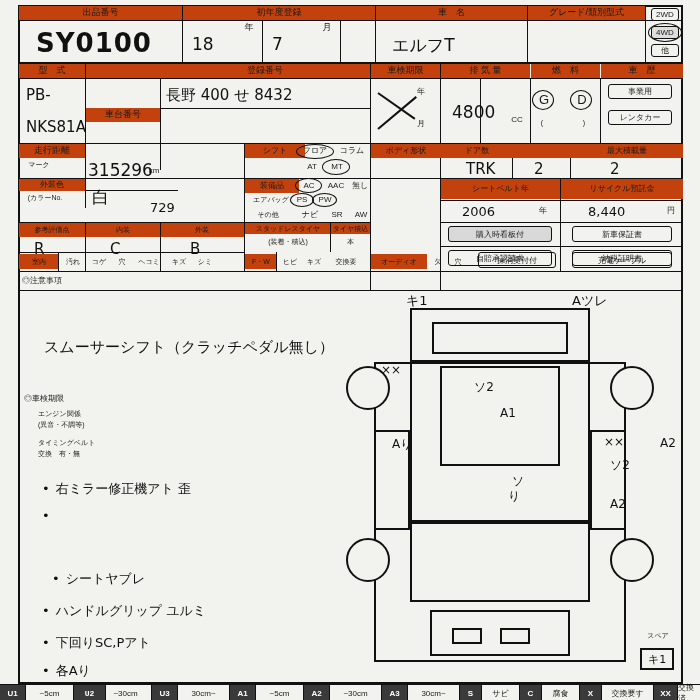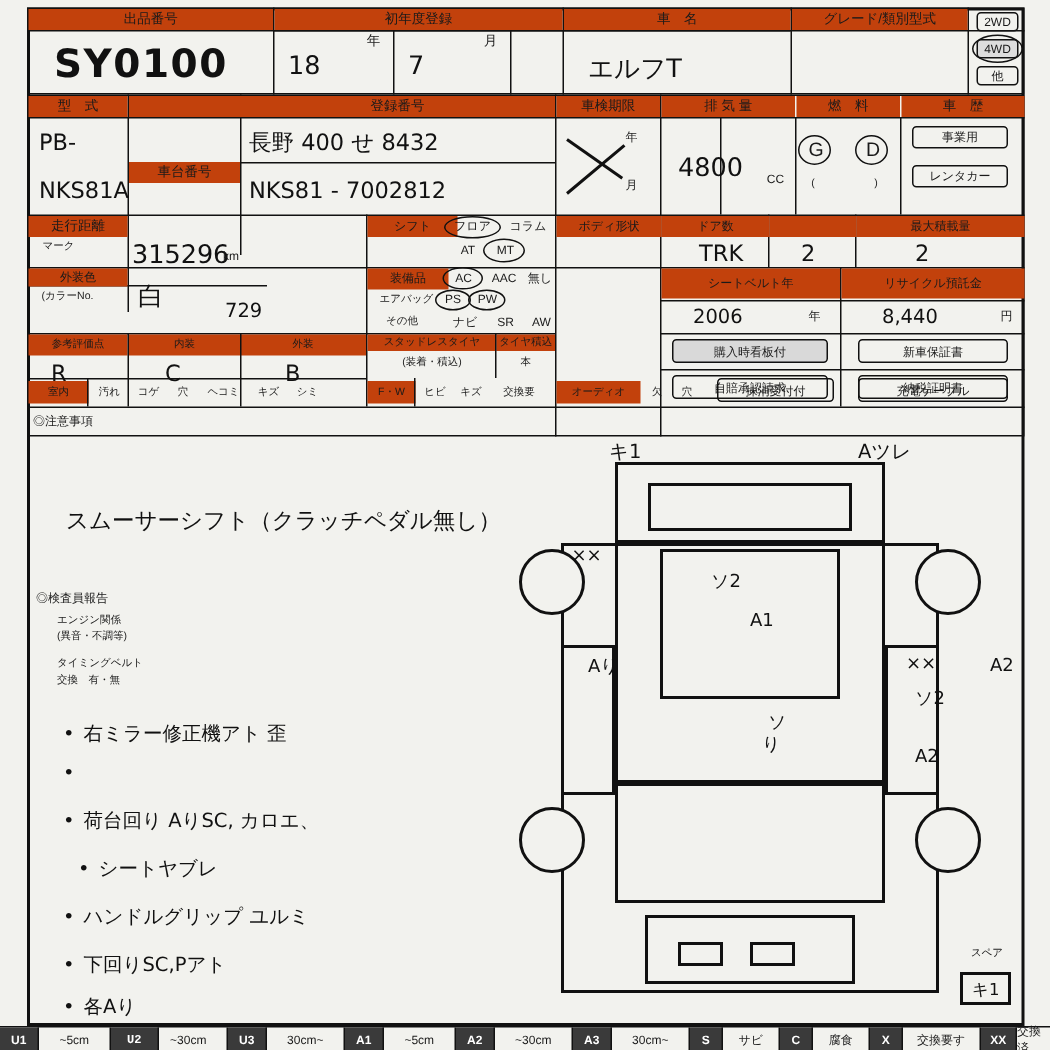--- a/index.html
+++ b/index.html
@@ -107,21 +107,20 @@
 
   <div class="lbl hdr" style="left:19px;top:64px;width:66px;height:14px;">型　式</div>
   <div class="lbl hdr" style="left:160px;top:64px;width:210px;height:14px;">登録番号</div>
   <div class="lbl hdr" style="left:160px;top:108px;width:0px;height:0px;"></div>
   <div class="lbl hdr" style="left:86px;top:64px;width:74px;height:14px;"></div>
   <div class="lbl hdr" style="left:86px;top:108px;width:74px;height:14px;">車台番号</div>
 
   <div class="hand hw2" style="left:26px;top:86px;">PB-</div>
   <div class="hand hw2" style="left:26px;top:118px;">NKS81A</div>
   <div class="hand hw2" style="left:166px;top:86px;">長野 400 せ 8432</div>
-  <div class="hand hw2" style="left:166px;top:118px;">NKS81 - 7002812</div>
 
   <div class="lbl hdr" style="left:371px;top:64px;width:69px;height:14px;">車検期限</div>
   <div class="lbl hdr" style="left:441px;top:64px;width:89px;height:14px;">排 気 量</div>
   <div class="lbl hdr" style="left:531px;top:64px;width:69px;height:14px;">燃　料</div>
   <div class="lbl hdr" style="left:601px;top:64px;width:82px;height:14px;">車　歴</div>
 
   <div class="lbl small" style="left:410px;top:86px;width:22px;height:12px;">年</div>
   <div class="lbl small" style="left:410px;top:118px;width:22px;height:12px;">月</div>
   <div class="strike" style="left:378px;top:128px;width:50px;transform:rotate(-40deg);"></div>
   <div class="strike" style="left:378px;top:92px;width:45px;transform:rotate(35deg);"></div>
@@ -232,34 +231,31 @@
   <div class="lbl hdr tiny" style="left:371px;top:254px;width:56px;height:15px;">オーディオ</div>
   <div class="lbl tiny" style="left:428px;top:254px;width:20px;height:15px;">欠</div>
   <div class="lbl tiny" style="left:448px;top:254px;width:20px;height:15px;">穴</div>
 
   <div class="rnd tiny" style="left:478px;top:252px;width:78px;height:16px;">抹消受付付</div>
   <div class="rnd tiny" style="left:572px;top:252px;width:100px;height:16px;">充電ケーブル</div>
 
   <div class="lbl small" style="left:22px;top:274px;width:90px;height:14px;justify-content:flex-start;">◎注意事項</div>
   <div class="hand hw2" style="left:44px;top:338px;">スムーサーシフト（クラッチペダル無し）</div>
 
-  <div class="lbl small" style="left:24px;top:392px;width:110px;height:14px;justify-content:flex-start;">◎検査員報告</div>
+  <div class="lbl small" style="left:24px;top:392px;width:110px;height:14px;justify-content:flex-start;">◎車検期限</div>
   <div class="lbl tiny" style="left:38px;top:408px;width:80px;height:11px;justify-content:flex-start;">エンジン関係</div>
   <div class="lbl tiny" style="left:38px;top:419px;width:90px;height:11px;justify-content:flex-start;">(異音・不調等)</div>
   <div class="lbl tiny" style="left:38px;top:437px;width:90px;height:11px;justify-content:flex-start;">タイミングベルト</div>
   <div class="lbl tiny" style="left:38px;top:448px;width:90px;height:11px;justify-content:flex-start;">交換　有・無</div>
 
   <div class="hand hw3" style="left:42px;top:480px;">
     <span style="margin-right:6px;">•</span><span>右ミラー修正機アト 歪</span>
   </div>
   <div class="hand hw3" style="left:42px;top:508px;">
     <span style="margin-right:6px;">•</span><span></span>
-  </div>
-  <div class="hand hw3" style="left:42px;top:538px;">
-    <span style="margin-right:6px;">•</span><span>荷台回り AりSC, カロエ、</span>
   </div>
   <div class="hand hw3" style="left:42px;top:570px;margin-left:10px;">
     <span style="margin-right:6px;">•</span><span>シートヤブレ</span>
   </div>
   <div class="hand hw3" style="left:42px;top:634px;">
     <span style="margin-right:6px;">•</span><span>下回りSC,Pアト</span>
   </div>
   <div class="hand hw3" style="left:42px;top:602px;">
     <span style="margin-right:6px;">•</span><span>ハンドルグリップ ユルミ</span>
   </div>

